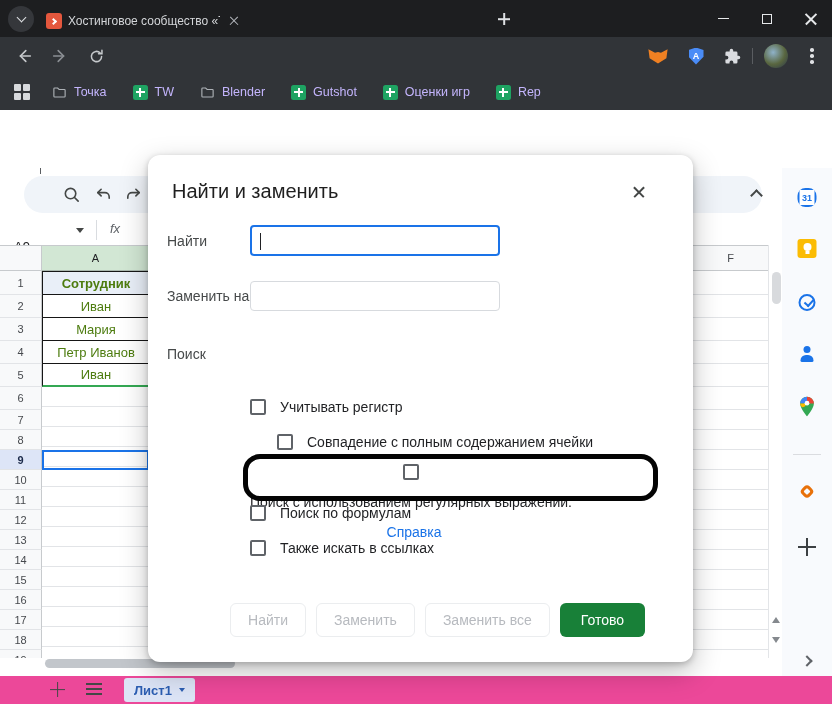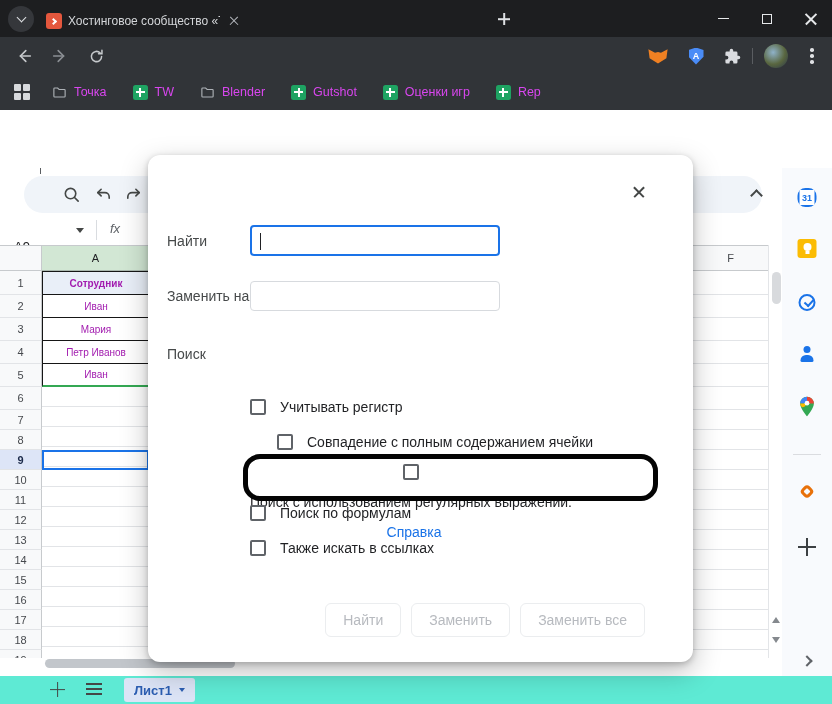--- a/index.html
+++ b/index.html
@@ -54,21 +54,21 @@
   .dots{position:relative;width:4px;height:16px;}
   .dots::before{content:"";position:absolute;left:0;top:0;width:3.5px;height:3.5px;border-radius:50%;background:#dfe1e4;
                 box-shadow:0 6px 0 #dfe1e4,0 12px 0 #dfe1e4;}
   .vsep{position:absolute;width:1px;height:16px;background:#5a5d61;}
 
   
   .bookbar{position:absolute;left:0;top:74px;width:832px;height:36px;background:#313438;}
   .appsgrid{position:absolute;left:14px;top:10px;width:16px;height:16px;display:grid;grid-template-columns:7px 7px;gap:2px;}
   .appsgrid span{width:7px;height:7px;background:#d7d9dc;border-radius:1px;}
   #bookmarks{position:absolute;left:52px;top:0;height:36px;display:flex;align-items:center;gap:26px;}
-  .bm{display:flex;align-items:center;gap:7px;font-size:12.5px;color:#d946ef;white-space:nowrap;}
+  .bm{display:flex;align-items:center;gap:7px;font-size:12.5px;color:#c4b5fd;white-space:nowrap;}
   .bm .bmicon{width:15px;height:15px;flex:0 0 15px;}
   .bmi-sheets{background:#1ea362;border-radius:2.5px;position:relative;}
   .bmi-sheets::before{content:"";position:absolute;left:6.5px;top:3px;width:2px;height:9px;background:#fff;}
   .bmi-sheets::after{content:"";position:absolute;left:3px;top:6.5px;width:9px;height:2px;background:#fff;}
 
   
   .sheethdr{position:absolute;left:0;top:110px;width:832px;height:58px;background:#fff;}
   .slogo{position:absolute;left:22px;top:121px;width:28px;height:38px;background:#188038;border-radius:4px;}
   .slogo .tbl{position:absolute;left:6px;top:14px;width:16px;height:17px;background:#fff;border-radius:1px;}
   .slogo .tbl i{position:absolute;background:#188038;}
@@ -102,21 +102,21 @@
   .corner{position:absolute;left:0;top:0;width:42px;height:25px;background:#f8f9fa;border-right:1px solid #c7cacd;border-bottom:1px solid #c7cacd;}
   .colhdrA{position:absolute;left:42px;top:0;width:107px;height:25px;background:#d2e7d4;border-bottom:1px solid #aab8ae;
            display:flex;align-items:center;justify-content:center;font-size:11px;color:#202124;}
   .colhdrF{position:absolute;left:693px;top:0;width:75px;height:25px;background:#f8f9fa;border-bottom:1px solid #c7cacd;
            display:flex;align-items:center;justify-content:center;font-size:11px;color:#46494d;}
   #rowheaders{position:absolute;left:0;top:25px;width:42px;}
   .rowh{border-bottom:1px solid #e2e4e7;border-right:1px solid #c7cacd;background:#f8f9fa;
         display:flex;align-items:center;justify-content:center;font-size:11px;color:#46494d;}
   .rowh.sel{background:#dde5f7;color:#1b2a4a;font-weight:700;}
   #colA{position:absolute;left:42px;top:25px;width:107px;}
-  .cellA{display:flex;align-items:center;justify-content:center;font-size:10px;color:#a21caf;
+  .cellA{display:flex;align-items:center;justify-content:center;font-size:13px;color:#4d7c0f;
          border-bottom:1px solid #e2e4e7;white-space:nowrap;}
   .cellA.tbl{border-left:1px solid #161616;border-bottom:1px solid #161616;}
   .cellA.tbl-top{border-top:1px solid #161616;}
   .cellA.c-hdr{background:#e9eff8;font-weight:700;}
   .cellA.tbl-green{border-bottom:2px solid #34a853;}
   #colF{position:absolute;left:693px;top:25px;width:75px;}
   .cellF{border-bottom:1px solid #e2e4e7;}
   .selbox{position:absolute;left:42px;top:204px;width:107px;height:20px;border:2px solid #1a73e8;background:transparent;}
 
   
@@ -142,21 +142,21 @@
   .ic-contact::before{content:"";position:absolute;left:6px;top:1px;width:7px;height:7px;border-radius:50%;background:#1a73e8;}
   .ic-contact::after{content:"";position:absolute;left:3px;top:10px;width:13px;height:7px;border-radius:7px 7px 2px 2px;background:#1a73e8;}
   .sp-div{position:absolute;left:11px;width:28px;height:1px;background:#dadce0;}
   .ic-addon{width:11px;height:11px;border:3.6px solid #e8710a;border-radius:4px;transform:rotate(45deg);}
   .ic-plus{position:relative;width:18px;height:18px;}
   .ic-plus::before{content:"";position:absolute;left:50%;top:0;width:2px;height:18px;background:#3c4043;transform:translateX(-50%);}
   .ic-plus::after{content:"";position:absolute;top:50%;left:0;height:2px;width:18px;background:#3c4043;transform:translateY(-50%);}
   .chev-right-g{width:8px;height:8px;border-right:2px solid #5f6368;border-top:2px solid #5f6368;transform:rotate(45deg);}
 
   
-  .bottombar{position:absolute;left:0;top:676px;width:832px;height:28px;background:#5eead4;}
+  .bottombar{position:absolute;left:0;top:676px;width:832px;height:28px;background:#ec4899;}
   .bb-plus{position:absolute;left:50px;top:6px;width:15px;height:15px;}
   .bb-plus::before{content:"";position:absolute;left:50%;top:0;width:1.8px;height:15px;background:#444746;transform:translateX(-50%);}
   .bb-plus::after{content:"";position:absolute;top:50%;left:0;height:1.8px;width:15px;background:#444746;transform:translateY(-50%);}
   .bb-menu{position:absolute;left:86px;top:7px;width:16px;height:12px;border-top:2px solid #444746;border-bottom:2px solid #444746;}
   .bb-menu::before{content:"";position:absolute;left:0;top:3px;width:16px;height:2px;background:#444746;}
   .sheettab{position:absolute;left:124px;top:2px;height:24px;padding:0 10px;background:#dce4f6;border-radius:3px;
             display:flex;align-items:center;gap:7px;font-size:13px;font-weight:700;color:#2b5db1;}
   .sheettab .tri-down{border-top-color:#2b5db1;border-left-width:3.5px;border-right-width:3.5px;border-top-width:4.5px;}
 
   
@@ -527,20 +527,21 @@
   <div class="bottombar">
     <div class="bb-plus"></div>
     <div class="bb-menu"></div>
     <div class="sheettab">
       <span>Лист1</span>
       <i class="tri-down"></i>
     </div>
   </div>
 
   <div class="dlg">
+    <div class="dlg-title">Найти и заменить</div>
     <div class="dlg-close">
         <i class="x dark"></i>
       </div>
 
     <span class="frow-label" style="top:78px">Найти</span>
     <div class="inp focus" style="top:70px;height:31px">
         <span class="caret"></span>
       </div>
 
     <span class="frow-label" style="top:133px">Заменить на</span>
@@ -569,16 +570,17 @@
         <div class="cbrow" style="top: 384px;">
           <span class="cbbox"></span>
           <span class="cblabel">Также искать в ссылках</span>
         </div>
       </div>
     <div class="annotation" id="annot" style="display: block;"></div>
     <div class="dlg-btns" id="dlgbtns">
         <button class="btn-dis">Найти</button>
         <button class="btn-dis">Заменить</button>
         <button class="btn-dis">Заменить все</button>
+        <button class="btn-pri">Готово</button>
       </div>
   </div>
 
 </div>
 
 </body></html>

